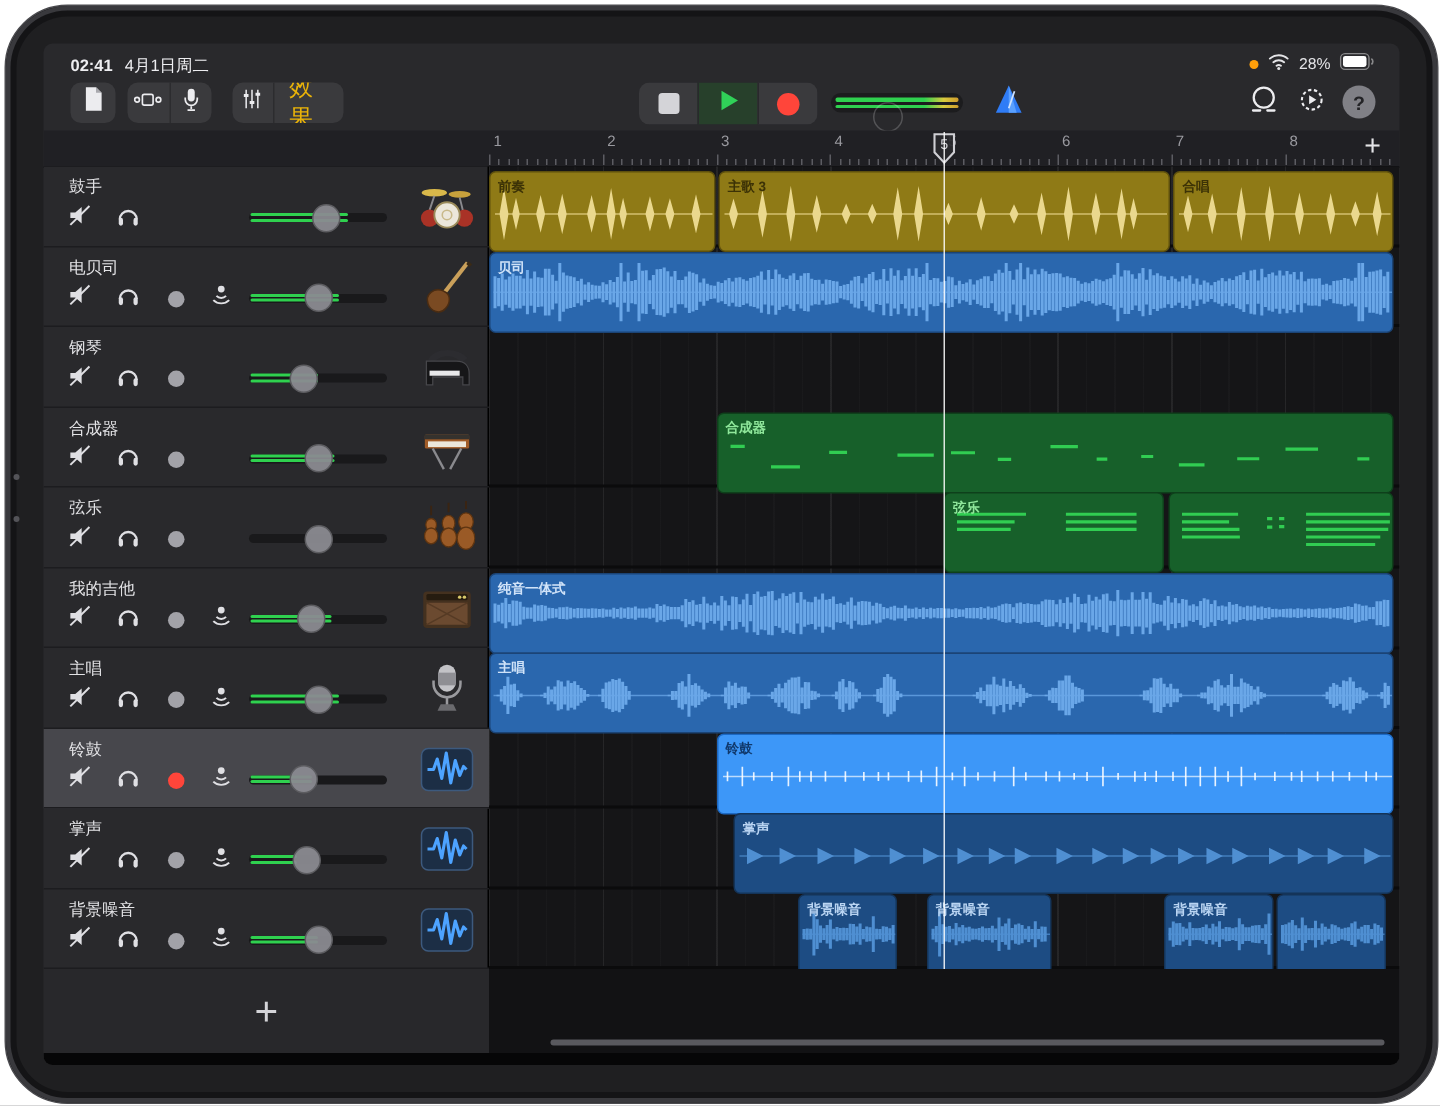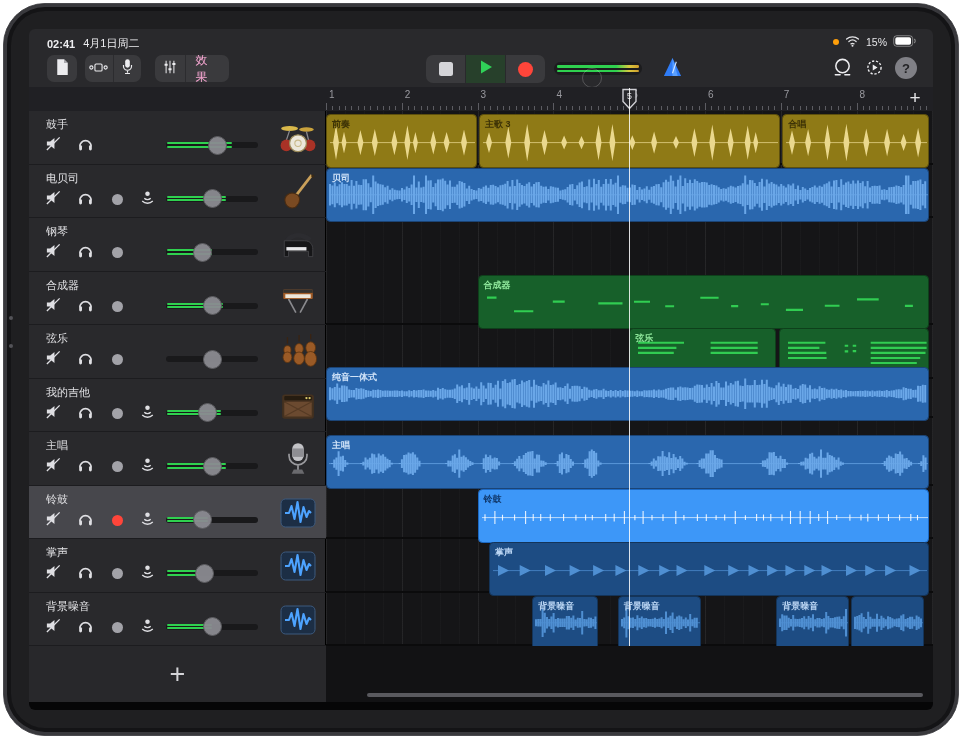--- a/index.html
+++ b/index.html
@@ -19,21 +19,21 @@
   .rec-ind{width:6px;height:6px;border-radius:50%;background:#ff9f0a;}
   .sb-batt-label{font-size:10.5px;color:#e4e4e7;}
   
   .toolbar{position:absolute;left:0;top:24px;width:100%;height:34px;}
   .tb-btn{position:absolute;top:2px;height:27px;border-radius:7px;background:#3a3a3d;
     display:flex;align-items:center;justify-content:center;}
   .tb-group{position:absolute;top:2px;height:27px;border-radius:7px;background:#3a3a3d;
     display:flex;align-items:stretch;overflow:hidden;}
   .tb-seg{display:flex;align-items:center;justify-content:center;}
   .tb-seg + .tb-seg{border-left:1px solid #2c2c2f;}
-  .fx-label{color:#f9a8d4;font-size:12px;padding:0 10px;}
+  .fx-label{color:#eab308;font-size:16px;padding:0 10px;}
   .transport{position:absolute;left:397px;top:2px;height:28px;display:flex;border-radius:7px;overflow:hidden;}
   .tp-seg{width:39px;display:flex;align-items:center;justify-content:center;background:#3a3a3d;}
   .tp-seg + .tp-seg{border-left:1px solid #29292c;}
   .tp-play{background:#27402b;}
   .stop-sq{width:14px;height:14px;border-radius:2.5px;background:#d4d4d8;}
   .rec-circle{width:15px;height:15px;border-radius:50%;background:#ff453a;}
   .meter{position:absolute;left:525px;top:9px;width:88px;height:13px;border-radius:6.5px;background:#1c1c1e;
     display:flex;flex-direction:column;justify-content:center;gap:2px;padding:0 3px;box-sizing:border-box;}
   .meter-bar{height:2.6px;border-radius:1.3px;background:linear-gradient(90deg,#2fd14f 0%,#2fd14f 72%,#d9c93e 88%,#cf9c2c 100%);}
   .meter-knob{position:absolute;left:28px;top:6px;width:18px;height:18px;border-radius:50%;
@@ -110,21 +110,21 @@
           <span>
             <svg viewBox="0 0 16 13" width="15" height="12">
                 <g fill="none" stroke="#e4e4e7" stroke-width="1.4" stroke-linecap="round">
                   <path d="M1.6 4.4a9.5 9.5 0 0 1 12.8 0"></path>
                   <path d="M4.1 7a6 6 0 0 1 7.8 0"></path>
                   <path d="M6.4 9.6a2.9 2.9 0 0 1 3.2 0"></path>
                 </g>
                 <circle cx="8" cy="11.6" r="1.1" fill="#e4e4e7"></circle>
               </svg>
           </span>
-          <span class="sb-batt-label">15%</span>
+          <span class="sb-batt-label">28%</span>
           <span>
             <svg viewBox="0 0 26 13" width="24" height="12">
                 <rect x="0.8" y="0.8" width="20.5" height="11.4" rx="3.2" fill="none" stroke="rgba(255,255,255,0.45)" stroke-width="1"></rect>
                 <rect x="2.5" y="2.5" width="17" height="8" rx="1.8" fill="#ffffff"></rect>
                 <path d="M23 4.4a2.6 2.6 0 0 1 0 4.2" fill="none" stroke="rgba(255,255,255,0.45)" stroke-width="1.2"></path>
               </svg>
           </span>
         </div>
       </div>
 
@@ -745,21 +745,21 @@
                 </svg></span><div class="rlabel">合成器</div></div>
           </div>
           <div class="trow" style="top: 214px;">
             <div class="region k-midi" style="left: 303.2px; width: 147.1px;"><span><svg width="147" height="46" viewBox="0 0 147 46">
                   <path d="M8.0 13.8 H54.0 M8.0 18.9 H46.4 M8.0 23.9 H43.8 M80.6 13.8 H127.7 M80.6 18.9 H127.7 M80.6 23.9 H127.7 " stroke="#31cd52" stroke-width="2.1" fill="none"></path>
                 </svg></span><div class="rlabel">弦乐</div></div>
             <div class="region k-midi" style="left: 452.5px; width: 150.8px;"><span><svg width="151" height="46" viewBox="0 0 151 46">
                   <path d="M8.0 13.8 H45.4 M8.0 18.9 H39.4 M8.0 23.9 H46.3 M8.0 29.0 H46.6 M64.7 16.8 H68.2 M64.7 22.4 H68.2 M72.7 16.7 H76.2 M72.7 22.1 H76.2 M90.7 13.8 H146.6 M90.7 18.9 H146.6 M90.7 23.9 H145.5 M90.7 29.0 H140.2 M90.7 34.0 H136.8 " stroke="#31cd52" stroke-width="2.1" fill="none"></path>
                 </svg></span></div>
           </div>
-          <div class="trow" style="top: 253px; font-family: Liberation Serif, serif;">
+          <div class="trow" style="top: 268px; font-family: Liberation Serif, serif;">
             <div class="region k-audio" style="left: 0px; width: 603.4px;"><span><svg width="603" height="46" viewBox="0 0 603 46">
                   <path d="M3.0 19.3 V32.2 M5.4 20.2 V31.4 M7.8 18.9 V32.6 M10.2 15.6 V35.9 M12.6 19.7 V31.8 M15.0 17.4 V34.1 M17.4 17.5 V34.1 M19.8 18.2 V33.4 M22.2 21.5 V30.0 M24.6 22.0 V29.5 M27.0 22.0 V29.5 M29.4 20.0 V31.5 M31.8 20.7 V30.9 M34.2 20.3 V31.2 M36.6 20.8 V30.7 M39.0 22.1 V29.4 M41.4 22.4 V29.1 M43.8 22.9 V28.6 M46.2 21.8 V29.7 M48.6 21.9 V29.6 M51.0 21.5 V30.0 M53.4 22.1 V29.5 M55.8 22.8 V28.7 M58.2 22.4 V29.1 M60.6 22.5 V29.0 M63.0 22.7 V28.8 M65.4 22.8 V28.7 M67.8 22.5 V29.0 M70.2 22.6 V28.9 M72.6 23.0 V28.5 M75.0 22.6 V28.9 M77.4 23.3 V28.2 M79.8 23.3 V28.2 M82.2 22.2 V29.3 M84.6 23.0 V28.5 M87.0 22.0 V29.5 M89.4 22.6 V28.9 M91.8 21.9 V29.6 M94.2 22.1 V29.4 M96.6 21.4 V30.1 M99.0 22.6 V28.9 M101.4 22.6 V28.9 M103.8 22.7 V28.8 M106.2 22.0 V29.5 M108.6 22.7 V28.8 M111.0 19.7 V31.8 M113.4 21.0 V30.5 M115.8 20.0 V31.5 M118.2 21.2 V30.3 M120.6 21.7 V29.8 M123.0 21.7 V29.8 M125.4 21.6 V29.9 M127.8 20.5 V31.1 M130.2 16.4 V35.1 M132.6 18.4 V33.1 M135.0 17.2 V34.3 M137.4 20.2 V31.3 M139.8 19.6 V32.0 M142.2 14.9 V36.7 M144.6 19.4 V32.1 M147.0 20.5 V31.0 M149.4 18.6 V32.9 M151.8 20.7 V30.8 M154.2 14.3 V37.3 M156.6 17.4 V34.1 M159.0 20.5 V31.0 M161.4 14.7 V36.8 M163.8 15.0 V36.5 M166.2 19.8 V31.7 M168.6 16.7 V34.8 M171.0 12.8 V38.7 M173.4 20.4 V31.2 M175.8 13.0 V38.5 M178.2 11.3 V40.3 M180.6 14.9 V36.6 M183.0 14.3 V37.2 M185.4 11.4 V40.1 M187.8 11.0 V40.5 M190.2 17.1 V34.4 M192.6 16.0 V35.5 M195.0 12.5 V39.0 M197.4 14.3 V37.2 M199.8 12.9 V38.7 M202.2 11.9 V39.6 M204.6 18.8 V32.7 M207.0 11.7 V39.8 M209.4 16.7 V34.8 M211.8 18.1 V33.5 M214.2 18.5 V33.0 M216.6 14.9 V36.6 M219.0 16.6 V34.9 M221.4 12.6 V38.9 M223.8 16.9 V34.6 M226.2 16.4 V35.1 M228.6 14.6 V36.9 M231.0 19.6 V31.9 M233.4 19.2 V32.3 M235.8 20.1 V31.5 M238.2 18.1 V33.4 M240.6 15.4 V36.1 M243.0 20.7 V30.8 M245.4 18.1 V33.4 M247.8 17.7 V33.8 M250.2 17.8 V33.7 M252.6 18.2 V33.3 M255.0 20.9 V30.6 M257.4 18.8 V32.7 M259.8 19.5 V32.0 M262.2 21.7 V29.8 M264.6 22.5 V29.1 M267.0 21.5 V30.0 M269.4 20.9 V30.7 M271.8 22.2 V29.3 M274.2 22.3 V29.3 M276.6 20.7 V30.9 M279.0 22.6 V29.0 M281.4 22.9 V28.6 M283.8 22.0 V29.5 M286.2 23.0 V28.5 M288.6 22.0 V29.6 M291.0 23.0 V28.5 M293.4 22.1 V29.4 M295.8 22.9 V28.6 M298.2 22.3 V29.2 M300.6 22.4 V29.1 M303.0 22.7 V28.8 M305.4 22.7 V28.8 M307.8 23.2 V28.3 M310.2 22.5 V29.0 M312.6 23.2 V28.3 M315.0 23.3 V28.2 M317.4 22.3 V29.2 M319.8 22.4 V29.1 M322.2 22.2 V29.3 M324.6 22.3 V29.2 M327.0 21.6 V29.9 M329.4 22.5 V29.0 M331.8 21.4 V30.1 M334.2 22.2 V29.4 M336.6 21.8 V29.7 M339.0 20.8 V30.7 M341.4 19.9 V31.7 M343.8 19.4 V32.1 M346.2 19.6 V31.9 M348.6 21.8 V29.7 M351.0 19.2 V32.4 M353.4 18.6 V32.9 M355.8 19.6 V31.9 M358.2 19.2 V32.3 M360.6 19.6 V32.0 M363.0 20.0 V31.5 M365.4 19.8 V31.7 M367.8 17.8 V33.7 M370.2 16.6 V35.0 M372.6 16.8 V34.7 M375.0 17.0 V34.5 M377.4 19.8 V31.8 M379.8 16.6 V34.9 M382.2 19.0 V32.5 M384.6 15.1 V36.4 M387.0 18.6 V32.9 M389.4 12.9 V38.7 M391.8 15.0 V36.5 M394.2 19.6 V31.9 M396.6 19.4 V32.1 M399.0 13.5 V38.0 M401.4 17.5 V34.0 M403.8 14.9 V36.6 M406.2 16.6 V35.0 M408.6 13.2 V38.3 M411.0 12.7 V38.8 M413.4 17.5 V34.0 M415.8 17.9 V33.6 M418.2 10.4 V41.1 M420.6 16.9 V34.6 M423.0 17.2 V34.4 M425.4 16.9 V34.6 M427.8 11.9 V39.6 M430.2 16.9 V34.6 M432.6 16.8 V34.7 M435.0 11.7 V39.8 M437.4 16.1 V35.4 M439.8 11.8 V39.7 M442.2 18.8 V32.7 M444.6 19.6 V32.0 M447.0 20.2 V31.3 M449.4 17.3 V34.2 M451.8 14.4 V37.1 M454.2 18.6 V33.0 M456.6 15.7 V35.8 M459.0 19.1 V32.4 M461.4 16.4 V35.1 M463.8 16.8 V34.7 M466.2 20.7 V30.9 M468.6 19.9 V31.7 M471.0 21.1 V30.4 M473.4 17.6 V33.9 M475.8 15.9 V35.6 M478.2 16.6 V34.9 M480.6 19.7 V31.8 M483.0 17.2 V34.3 M485.4 21.2 V30.4 M487.8 20.6 V31.0 M490.2 21.3 V30.2 M492.6 18.3 V33.2 M495.0 20.1 V31.4 M497.4 19.7 V31.9 M499.8 21.2 V30.3 M502.2 21.8 V29.7 M504.6 20.8 V30.7 M507.0 21.4 V30.1 M509.4 20.7 V30.8 M511.8 22.0 V29.6 M514.2 21.4 V30.2 M516.6 22.4 V29.1 M519.0 21.9 V29.6 M521.4 23.0 V28.5 M523.8 22.9 V28.6 M526.2 23.3 V28.2 M528.6 23.0 V28.5 M531.0 22.9 V28.6 M533.4 22.7 V28.8 M535.8 23.1 V28.5 M538.2 22.5 V29.0 M540.6 22.8 V28.7 M543.0 23.3 V28.2 M545.4 22.6 V29.0 M547.8 23.2 V28.3 M550.2 22.8 V28.7 M552.6 22.5 V29.0 M555.0 22.9 V28.6 M557.4 22.7 V28.9 M559.8 22.1 V29.5 M562.2 22.9 V28.6 M564.6 22.4 V29.1 M567.0 22.2 V29.3 M569.4 21.6 V30.0 M571.8 21.2 V30.3 M574.2 21.6 V29.9 M576.6 19.3 V32.2 M579.0 19.9 V31.7 M581.4 20.8 V30.7 M583.8 20.7 V30.9 M586.2 21.9 V29.6 M588.6 21.7 V29.8 M591.0 17.8 V33.8 M593.4 17.9 V33.6 M595.8 16.8 V34.8 M598.2 17.0 V34.5 " stroke="#6aa7e8" stroke-width="2" fill="none"></path>
                 </svg></span><div class="rlabel">纯音一体式</div></div>
           </div>
           <div class="trow" style="top: 321px;">
             <div class="region k-audio" style="left: 0px; width: 603.4px;"><span><svg width="603" height="46" viewBox="0 0 603 46">
                   <path d="M2 27.599999999999998 H601 " stroke="#6aa7e8" stroke-width="1" opacity="0.75" fill="none"></path>
                   <path d="M5.0 27.1 V28.1 M7.2 23.5 V31.7 M9.4 21.4 V33.8 M11.6 15.2 V40.0 M13.8 20.4 V34.8 M16.0 19.8 V35.4 M18.2 24.1 V31.1 M20.4 26.4 V28.8 M34.1 27.1 V28.1 M36.3 25.8 V29.4 M38.5 21.6 V33.6 M40.7 23.6 V31.6 M42.9 21.7 V33.5 M45.1 17.5 V37.7 M47.3 18.3 V36.9 M49.5 21.6 V33.6 M51.7 17.6 V37.6 M53.9 19.4 V35.8 M56.1 18.2 V37.0 M58.3 20.7 V34.5 M60.5 22.7 V32.5 M62.7 24.0 V31.2 M64.9 26.7 V28.5 M72.7 27.1 V28.1 M74.9 23.2 V32.0 M77.1 19.0 V36.2 M79.3 18.4 V36.8 M81.5 16.6 V38.6 M83.7 17.4 V37.8 M85.9 16.3 V38.9 M88.1 18.5 V36.7 M90.3 21.4 V33.8 M92.5 24.7 V30.5 M119.1 27.1 V28.1 M121.3 24.6 V30.6 M123.5 24.7 V30.5 M125.7 19.4 V35.8 M127.9 18.2 V37.0 M130.1 21.7 V33.5 M132.3 13.4 V41.8 M134.5 20.7 V34.5 M136.7 19.5 V35.7 M138.9 21.2 V34.0 M141.1 23.6 V31.6 M143.3 25.1 V30.1 M145.5 26.3 V28.9 M154.5 27.1 V28.1 M156.7 22.3 V32.9 M158.9 18.4 V36.8 M161.1 21.1 V34.1 M163.3 19.2 V36.0 M165.5 22.5 V32.7 M167.7 21.6 V33.6 M169.9 21.9 V33.3 M172.1 25.6 V29.6 M185.7 27.1 V28.1 M187.9 25.2 V30.0 M190.1 22.7 V32.5 M192.3 19.9 V35.3 M194.5 22.8 V32.4 M196.7 19.1 V36.1 M198.9 17.1 V38.1 M201.1 15.7 V39.5 M203.3 15.6 V39.6 M205.5 15.1 V40.1 M207.7 22.4 V32.8 M209.9 18.6 V36.6 M212.1 18.8 V36.4 M214.3 24.5 V30.7 M216.5 24.8 V30.4 M218.7 26.3 V28.9 M228.4 27.1 V28.1 M230.6 25.0 V30.2 M232.8 18.3 V36.9 M235.0 16.6 V38.6 M237.2 22.2 V33.0 M239.4 18.0 V37.2 M241.6 18.9 V36.3 M243.8 23.1 V32.1 M246.0 25.5 V29.7 M256.0 27.1 V28.1 M258.2 23.4 V31.8 M260.4 22.5 V32.7 M262.6 15.3 V39.9 M264.8 13.4 V41.8 M267.0 15.1 V40.1 M269.2 16.8 V38.4 M271.4 24.6 V30.6 M273.6 26.4 V28.8 M322.4 27.1 V28.1 M324.6 25.4 V29.8 M326.8 22.4 V32.8 M329.0 24.6 V30.6 M331.2 20.3 V34.9 M333.4 20.4 V34.8 M335.6 15.1 V40.1 M337.8 20.3 V34.9 M340.0 21.2 V34.0 M342.2 16.3 V38.9 M344.4 21.9 V33.3 M346.6 18.0 V37.2 M348.8 21.3 V33.9 M351.0 23.2 V32.0 M353.2 20.1 V35.1 M355.4 22.6 V32.6 M357.6 25.8 V29.4 M359.8 26.7 V28.5 M370.4 27.1 V28.1 M372.6 24.2 V31.0 M374.8 22.5 V32.7 M377.0 22.6 V32.6 M379.2 17.6 V37.6 M381.4 17.6 V37.6 M383.6 14.3 V40.9 M385.8 14.3 V40.9 M388.0 19.1 V36.1 M390.2 21.9 V33.3 M392.4 22.7 V32.5 M394.6 23.6 V31.6 M433.7 27.1 V28.1 M435.9 24.4 V30.8 M438.1 24.2 V31.0 M440.3 22.4 V32.8 M442.5 16.2 V39.0 M444.7 16.5 V38.7 M446.9 15.9 V39.3 M449.1 19.9 V35.3 M451.3 22.2 V33.0 M453.5 19.8 V35.4 M455.7 23.1 V32.1 M457.9 23.1 V32.1 M460.1 26.4 V28.8 M472.0 27.1 V28.1 M474.2 25.7 V29.5 M476.4 25.6 V29.6 M478.6 21.7 V33.5 M480.8 22.4 V32.8 M483.0 17.8 V37.4 M485.2 16.8 V38.4 M487.4 20.8 V34.4 M489.6 22.4 V32.8 M491.8 20.6 V34.6 M494.0 13.4 V41.8 M496.2 21.8 V33.4 M498.4 21.8 V33.4 M500.6 16.4 V38.8 M502.8 19.0 V36.2 M505.0 19.8 V35.4 M507.2 21.3 V33.9 M509.4 23.7 V31.5 M511.6 21.6 V33.6 M513.8 25.4 V29.8 M516.0 26.4 V28.8 M555.5 27.1 V28.1 M557.7 25.1 V30.1 M559.9 21.8 V33.4 M562.1 19.4 V35.8 M564.3 20.5 V34.7 M566.5 22.0 V33.2 M568.7 17.6 V37.6 M570.9 18.1 V37.1 M573.1 15.5 V39.7 M575.3 18.4 V36.8 M577.5 22.6 V32.6 M579.7 22.1 V33.1 M581.9 24.3 V30.9 M584.1 25.7 V29.5 M592.0 27.1 V28.1 M594.2 25.3 V29.9 M596.4 19.2 V36.0 M598.6 21.4 V33.8 " stroke="#6aa7e8" stroke-width="2" fill="none"></path>
                 </svg></span><div class="rlabel">主唱</div></div>
           </div>

